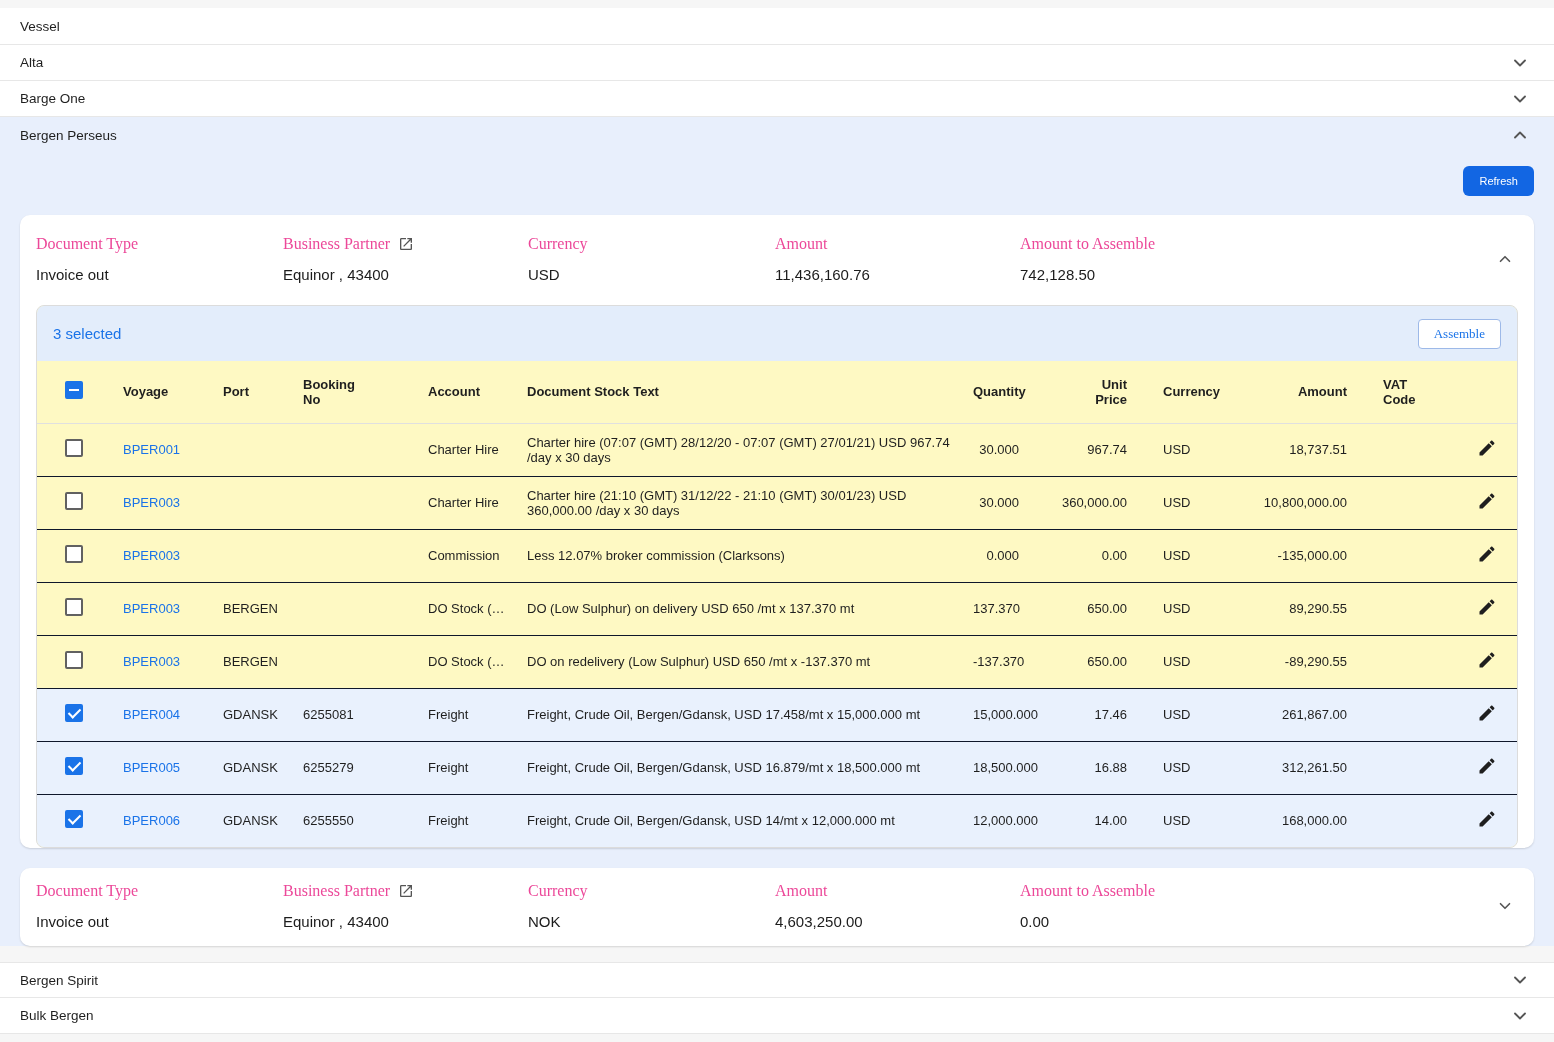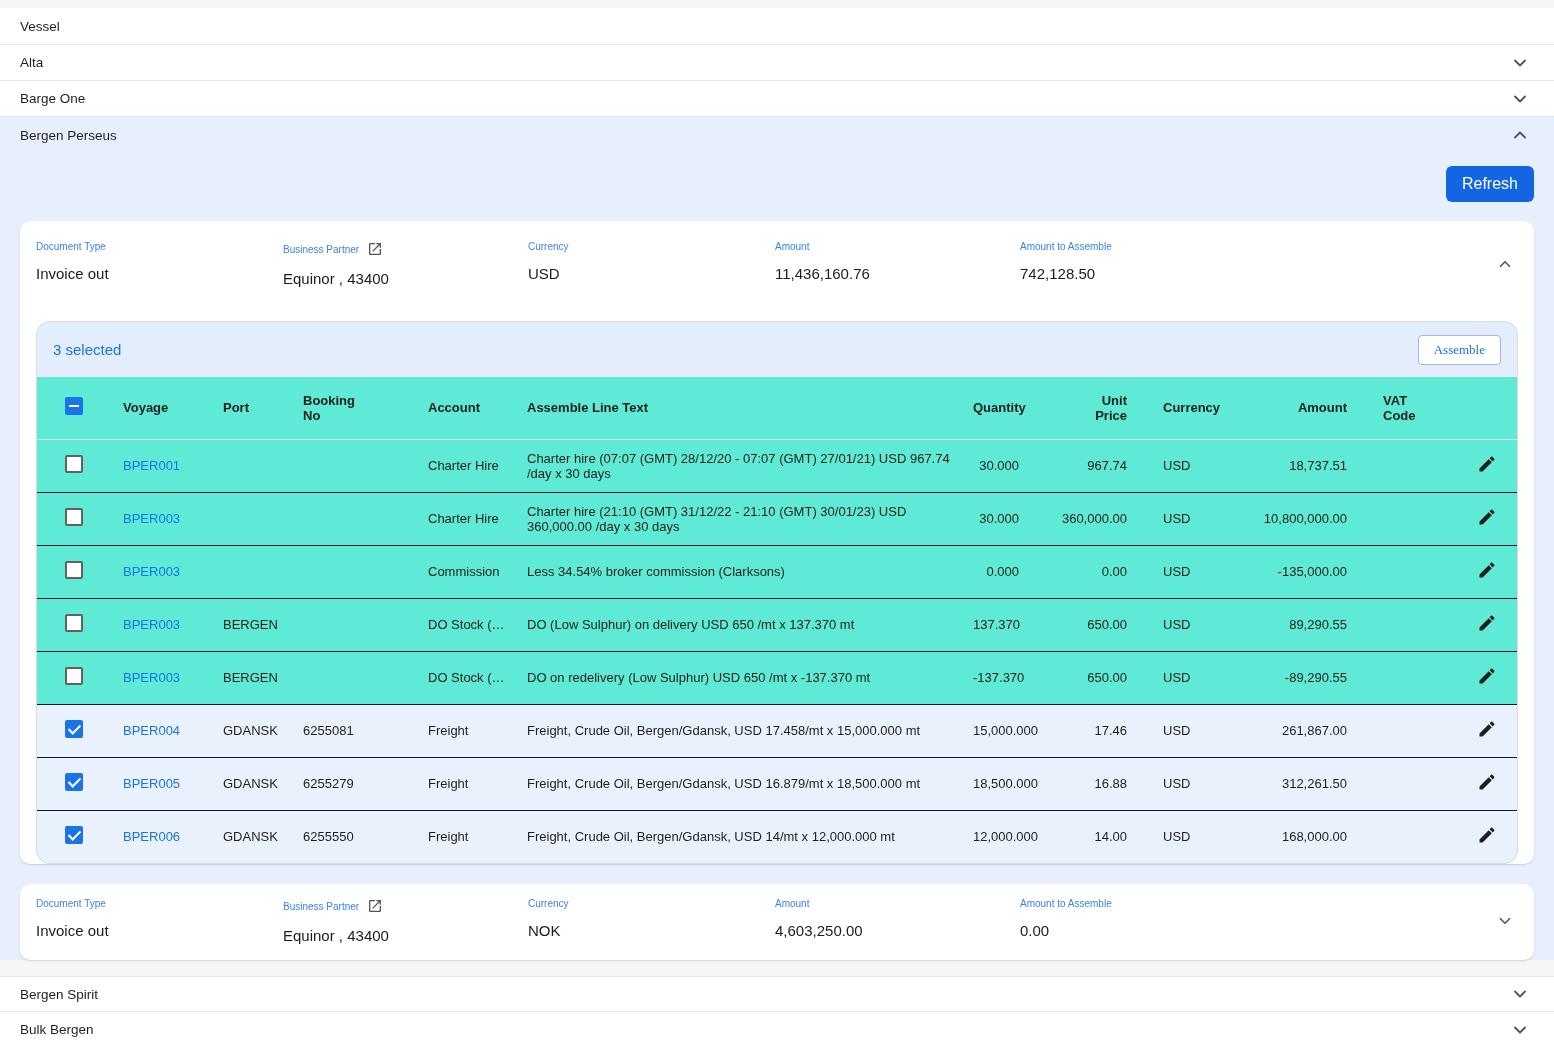--- a/index.html
+++ b/index.html
@@ -13,34 +13,34 @@
   .bar.title { font-weight:400; height:37px; }
   .chev { width:20px; height:20px; flex:0 0 auto; }
   .chev svg { display:block; }
 
   
   .section { background:#e8effc; }
   .section-head { display:flex; align-items:center; justify-content:space-between;
     height:36px; padding:0 24px 0 20px; font-size:13.5px; }
   .refresh-row { display:flex; justify-content:flex-end; padding:13px 20px 0; }
   .btn-primary { background:#1266e3; color:#fff; border:none; border-radius:6px;
-    font-family:inherit; font-size:16px; padding:9px 16px; cursor:pointer; }
+    font-family:inherit; font-size:11px; padding:9px 16px; cursor:pointer; }
 
   
   .card { background:#fff; border-radius:10px; margin:19px 20px 0;
     box-shadow:0 1px 2px rgba(0,0,0,.14); }
   .summary { display:grid; grid-template-columns:247px 245px 247px 245px 1fr 36px;
     align-items:start; padding:20px 16px 18px; }
-  .fld .lbl { font-size:10px; color:#3b82f6; margin-bottom:13px; display:flex; align-items:center; gap:8px; }
+  .fld .lbl { font-size:16px; color:#ec4899; margin-bottom:13px; display:flex; align-items:center; gap:8px;font-family:Liberation Serif, serif; }
   .fld .val { font-size:15px; color:#1c1c1c; }
   .collapse-btn { background:none; border:none; cursor:pointer; justify-self:end; align-self:center; padding:4px; }
   .extlink { width:16px; height:16px; cursor:pointer; display:inline-flex; }
 
   
-  .table-box { margin:16px 16px 20px; border:1px solid #dcdcdc; border-radius:14px; overflow:hidden; background:#5eead4; }
+  .table-box { margin:4px 16px 20px; border:1px solid #dcdcdc; border-radius:8px; overflow:hidden; background:#fef9c3; }
   .sel-bar { height:55px; background:#e3edfb; display:flex; align-items:center;
     justify-content:space-between; padding:0 16px; }
   .sel-count { color:#1a73e8; font-size:15px; }
   .btn-outline { background:#fff; color:#1a73e8; border:1px solid #9db9e8; border-radius:4px;
     font-family:Liberation Serif, serif; font-size:13px; padding:6px 15px; cursor:pointer; }
 
   table { width:100%; border-collapse:collapse; table-layout:fixed; }
   th { font-size:13px; font-weight:700; text-align:left; padding:12px 8px; vertical-align:middle; }
   thead tr { border-bottom:1px solid #e0e0e0; height:62px; }
   td { font-size:13px; padding:8px; vertical-align:middle; }
@@ -167,21 +167,21 @@
               <col style="width:100px">
               <col style="width:64px">
           </colgroup>
           <thead>
             <tr>
               <th><span class="cb indeterminate" id="select-all"></span></th>
               <th>Voyage</th>
               <th>Port</th>
               <th class="booking"><span>Booking No</span></th>
               <th>Account</th>
-              <th>Assemble Line Text</th>
+              <th>Document Stock Text</th>
               <th class="num">Quantity</th>
               <th class="num unit">
                   <span>Unit Price</span>
                 </th>
               <th style="padding-left:28px">Currency</th>
               <th class="num">Amount</th>
               <th class="vat" style="padding-left:28px"><span>VAT Code</span></th>
               <th></th>
             </tr>
           </thead>
@@ -226,21 +226,21 @@
                     </svg>
     </button>
                 </td>
               </tr>
               <tr>
     <td><span class="cb "></span></td>
     <td><a class="link">BPER003</a></td>
     <td></td>
     <td></td>
     <td class="trunc">Commission</td>
-    <td>Less 34.54% broker commission (Clarksons)</td>
+    <td>Less 12.07% broker commission (Clarksons)</td>
     <td class="num">0.000</td>
     <td class="num">0.00</td>
     <td style="padding-left:28px">USD</td>
     <td class="num">-135,000.00</td>
     <td style="padding-left:28px"></td>
     <td>
                   <button class="edit-btn">
       <svg width="20" height="20" viewBox="0 0 24 24" fill="#1f1f1f">
                       <path d="M3 17.25V21h3.75L17.81 9.94l-3.75-3.75L3 17.25zM20.71 7.04c.39-.39.39-1.02 0-1.41l-2.34-2.34c-.39-.39-1.02-.39-1.41 0l-1.83 1.83 3.75 3.75 1.83-1.83z"></path>
                     </svg>

